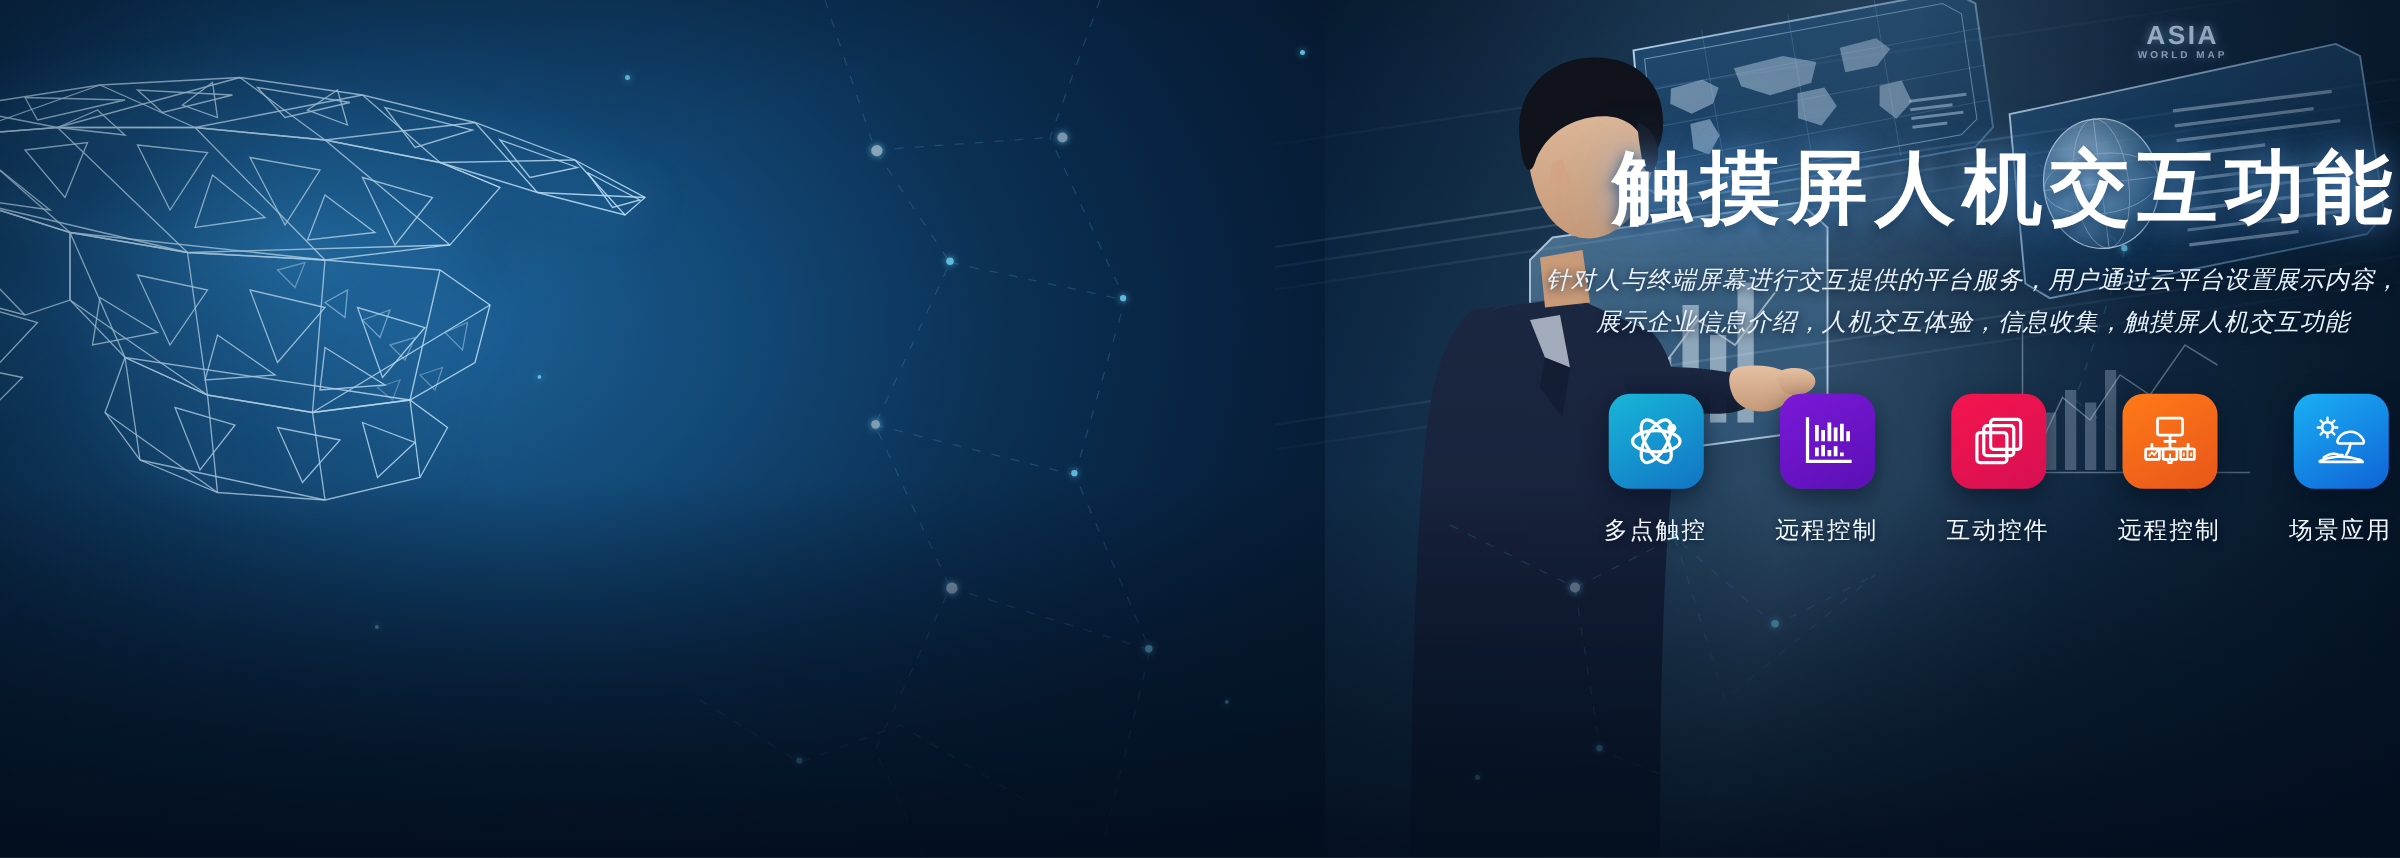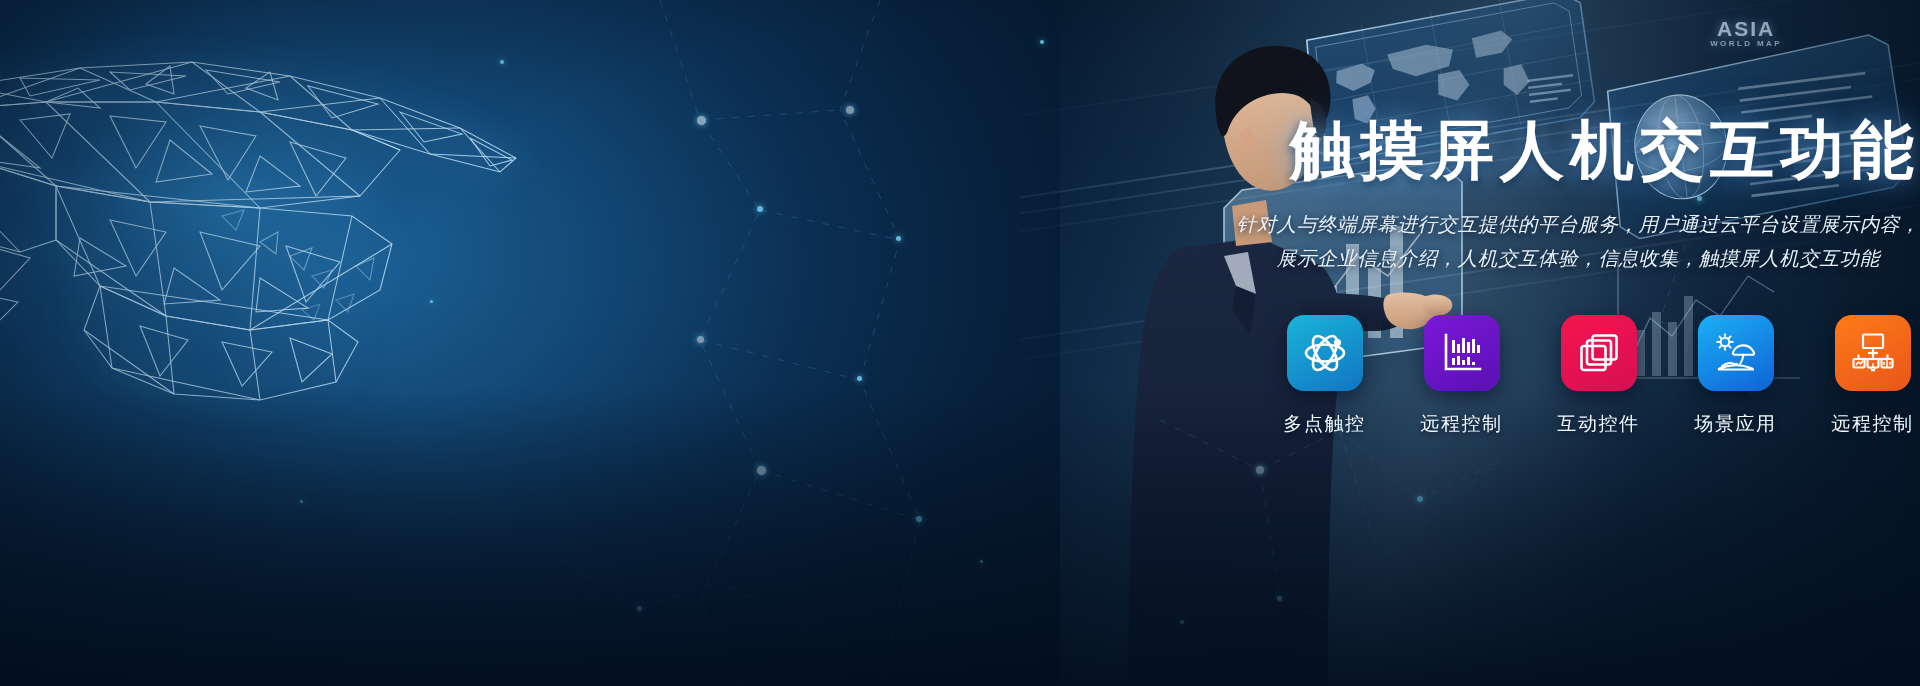--- a/index.html
+++ b/index.html
@@ -480,20 +480,46 @@
               <rect x="14.5" y="3.5" width="24" height="24" rx="2.5"></rect>
               <rect x="9" y="8.5" width="24" height="24" rx="2.5"></rect>
               <rect x="3.5" y="14" width="24" height="24" rx="2.5"></rect>
             </svg>
           </span>
         </div>
         <div class="feature-label">互动控件</div>
       </div>
 
       <div class="feature">
+        <div class="tile" style="background:linear-gradient(150deg,#ff7a18 0%,#e8561a 100%);">
+          <span>
+            <svg width="44" height="42" viewBox="0 0 44 42" fill="none" stroke="#fff" stroke-width="2.2" stroke-linejoin="round">
+              <rect x="12" y="2.5" width="20" height="13.5" rx="1.6"></rect>
+              <path d="M22 16 v4"></path>
+              <path d="M17 21 h10"></path>
+              <path d="M22 20 v7"></path>
+              <path d="M7.5 27 h29"></path>
+              <path d="M7.5 22.5 v4.5"></path>
+              <path d="M36.5 22.5 v4.5"></path>
+              <path d="M7.5 22.5 h29" stroke-opacity="0"></path>
+              <path d="M22 20 h0"></path>
+
+              <rect x="2.5" y="27" width="11" height="8.5" rx="1.2"></rect>
+              <path d="M5 33 l2.5 -3 l2 2 l2.5 -3.5" stroke-width="1.5"></path>
+              <rect x="16.5" y="27" width="11" height="8.5" rx="1.2"></rect>
+              <path d="M22 31 v4 M20 38.5 h4 M19.5 36 l2.5 2.5 l2.5 -2.5" stroke-width="1.5"></path>
+              <rect x="30.5" y="27" width="11" height="8.5" rx="1.2"></rect>
+              <path d="M36 27 v8.5 M33 30 v3 M39 30 v3" stroke-width="1.5"></path>
+            </svg>
+          </span>
+        </div>
+        <div class="feature-label">远程控制</div>
+      </div>
+
+      <div class="feature">
         <div class="tile" style="background:linear-gradient(150deg,#1ab0f5 0%,#0f63d6 100%);">
           <span>
             <svg width="46" height="42" viewBox="0 0 46 42" fill="none" stroke="#fff" stroke-width="2.1" stroke-linecap="round">
               <circle cx="12" cy="10" r="4.3"></circle>
               <g stroke-width="1.9">
                 <path d="M12 2.2 v2.2"></path>
                   <path d="M12 15.6 v2.2"></path>
                 <path d="M4.2 10 h2.2"></path>
                   <path d="M17.6 10 h2.2"></path>
                 <path d="M6.5 4.5 l1.6 1.6"></path>
@@ -504,41 +530,15 @@
               <path d="M20 20.5 C23 12.5 33.5 11 39 17.5 C41 20 41.5 22 40.5 22.8 L21.5 22.8 C20.3 22.5 19.6 21.6 20 20.5 Z"></path>
               <path d="M30.5 22.8 C30 26 28.8 29.5 27 32"></path>
               <path d="M9 34 C14 30.5 18 30.5 21 32 L24 32"></path>
               <path d="M6.5 36.5 C14 33 26 32 36.5 35.5 C39 36.2 40 37 40 37.5 L6 37.5 C5.5 37.2 5.6 36.8 6.5 36.5 Z"></path>
             </svg>
           </span>
         </div>
         <div class="feature-label">场景应用</div>
       </div>
 
-      <div class="feature">
-        <div class="tile" style="background:linear-gradient(150deg,#ff7a18 0%,#e8561a 100%);">
-          <span>
-            <svg width="44" height="42" viewBox="0 0 44 42" fill="none" stroke="#fff" stroke-width="2.2" stroke-linejoin="round">
-              <rect x="12" y="2.5" width="20" height="13.5" rx="1.6"></rect>
-              <path d="M22 16 v4"></path>
-              <path d="M17 21 h10"></path>
-              <path d="M22 20 v7"></path>
-              <path d="M7.5 27 h29"></path>
-              <path d="M7.5 22.5 v4.5"></path>
-              <path d="M36.5 22.5 v4.5"></path>
-              <path d="M7.5 22.5 h29" stroke-opacity="0"></path>
-              <path d="M22 20 h0"></path>
-
-              <rect x="2.5" y="27" width="11" height="8.5" rx="1.2"></rect>
-              <path d="M5 33 l2.5 -3 l2 2 l2.5 -3.5" stroke-width="1.5"></path>
-              <rect x="16.5" y="27" width="11" height="8.5" rx="1.2"></rect>
-              <path d="M22 31 v4 M20 38.5 h4 M19.5 36 l2.5 2.5 l2.5 -2.5" stroke-width="1.5"></path>
-              <rect x="30.5" y="27" width="11" height="8.5" rx="1.2"></rect>
-              <path d="M36 27 v8.5 M33 30 v3 M39 30 v3" stroke-width="1.5"></path>
-            </svg>
-          </span>
-        </div>
-        <div class="feature-label">远程控制</div>
-      </div>
-
     </div>
   </div>
 </div>
 
 </body></html>

